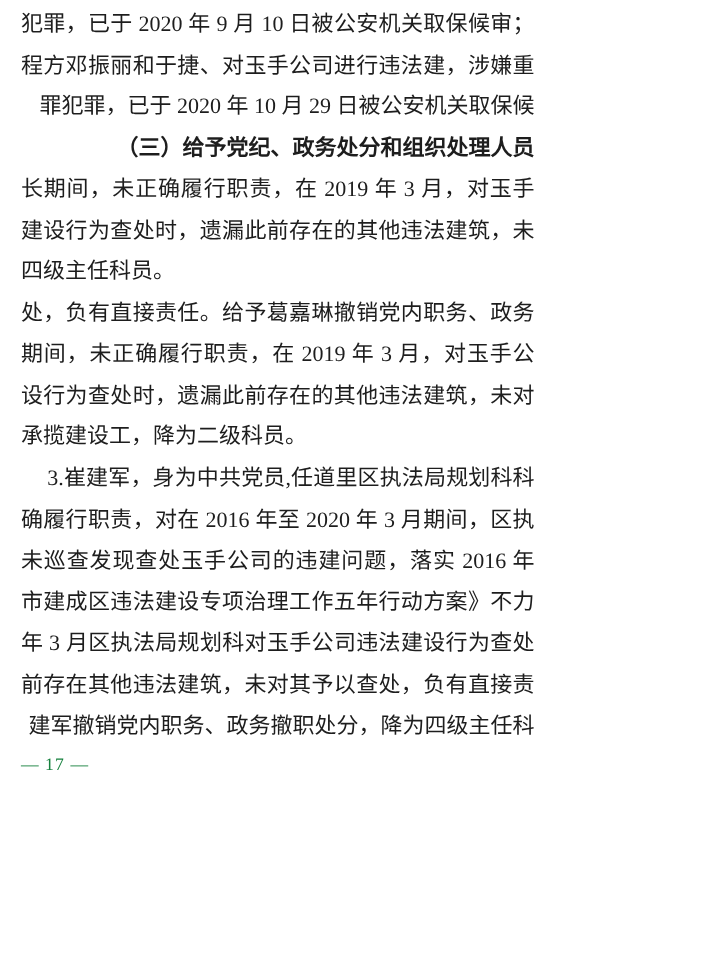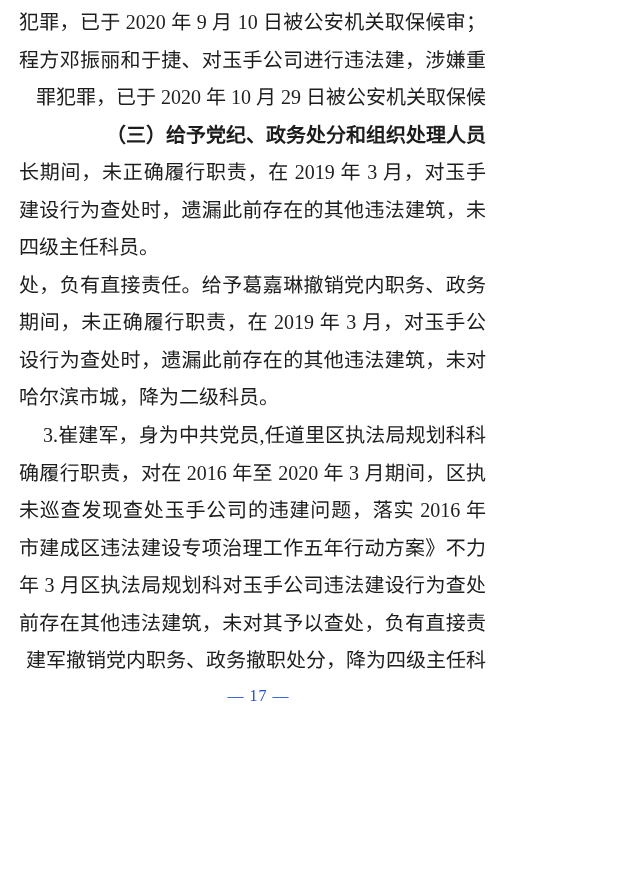--- a/index.html
+++ b/index.html
@@ -26,42 +26,42 @@
     overflow: hidden;
   }
   .jl  { text-align-last: justify; }           
   .pe  { text-align: right; text-align-last: left; } 
   .ind1 { text-indent: 24px; }                 
   .ind2 { text-indent: 50px; }                 
   .bold { font-weight: bold; }
   .footer {
     margin-top: 5px;
     margin-right: -12px;
-    text-align: center;
+    text-align: left;
     font-size: 16px;
     line-height: 22px;
-    color: #1d4ed8;
+    color: #15803d;
     letter-spacing: 1px;
   }
 </style>
 </head>
 <body>
 
 <div class="page">
   <div class="line jl">犯罪，已于 2020 年 9 月 10 日被公安机关取保候审；承揽建设工</div>
   <div class="line jl">程方邓振丽和于捷、对玉手公司进行违法建，涉嫌重大责任事故</div>
   <div class="line pe">罪犯罪，已于 2020 年 10 月 29 日被公安机关取保候审。</div>
   <div class="line pe ind2 bold">（三）给予党纪、政务处分和组织处理人员（共 25 人）</div>
   <div class="line jl">长期间，未正确履行职责，在 2019 年 3 月，对玉手公司进行违法</div>
   <div class="line jl">建设行为查处时，遗漏此前存在的其他违法建筑，未对其予以查</div>
   <div class="line pe">四级主任科员。</div>
   <div class="line jl">处，负有直接责任。给予葛嘉琳撤销党内职务、政务处分，降为</div>
   <div class="line jl">期间，未正确履行职责，在 2019 年 3 月，对玉手公司进行违法建</div>
   <div class="line jl">设行为查处时，遗漏此前存在的其他违法建筑，未对其予以查处，</div>
-  <div class="line pe">哈尔滨市城，降为二级科员。</div>
+  <div class="line pe">承揽建设工，降为二级科员。</div>
   <div class="line jl ind1">3.崔建军，身为中共党员,任道里区执法局规划科科长,未正</div>
   <div class="line jl">确履行职责，对在 2016 年至 2020 年 3 月期间，区执法局规划科</div>
   <div class="line jl">未巡查发现查处玉手公司的违建问题，落实 2016 年《哈尔滨市城</div>
   <div class="line jl">市建成区违法建设专项治理工作五年行动方案》不力问题，2019</div>
   <div class="line jl">年 3 月区执法局规划科对玉手公司违法建设行为查处时，遗漏此</div>
   <div class="line jl">前存在其他违法建筑，未对其予以查处，负有直接责任。给予崔</div>
   <div class="line pe">建军撤销党内职务、政务撤职处分，降为四级主任科员。</div>
   <div class="footer">— 17 —</div>
 </div>
 

